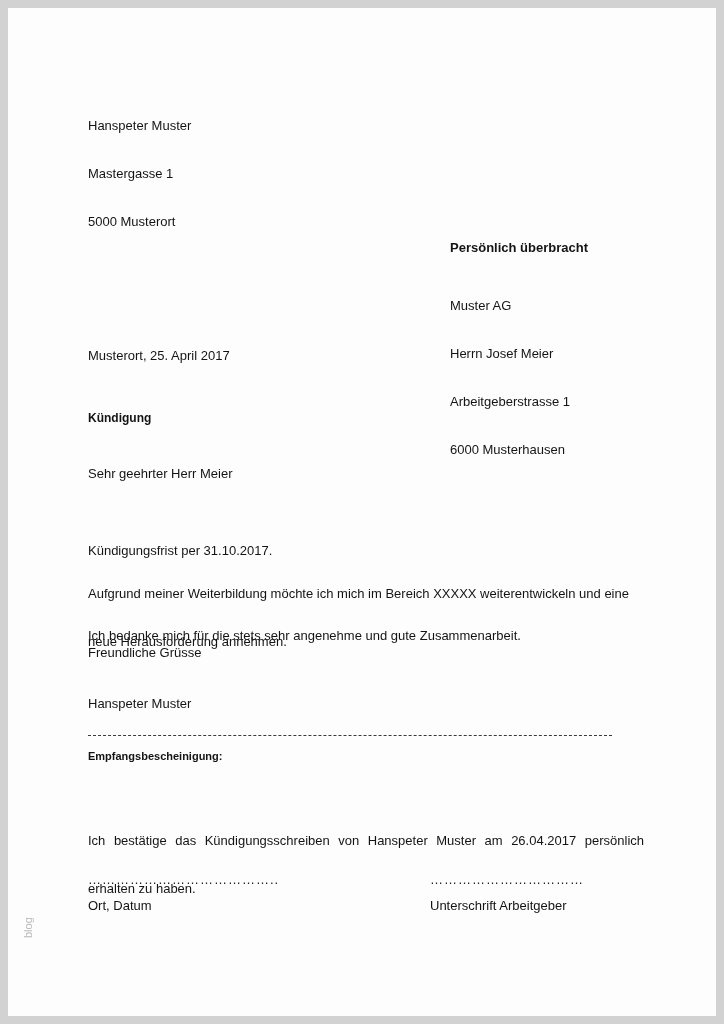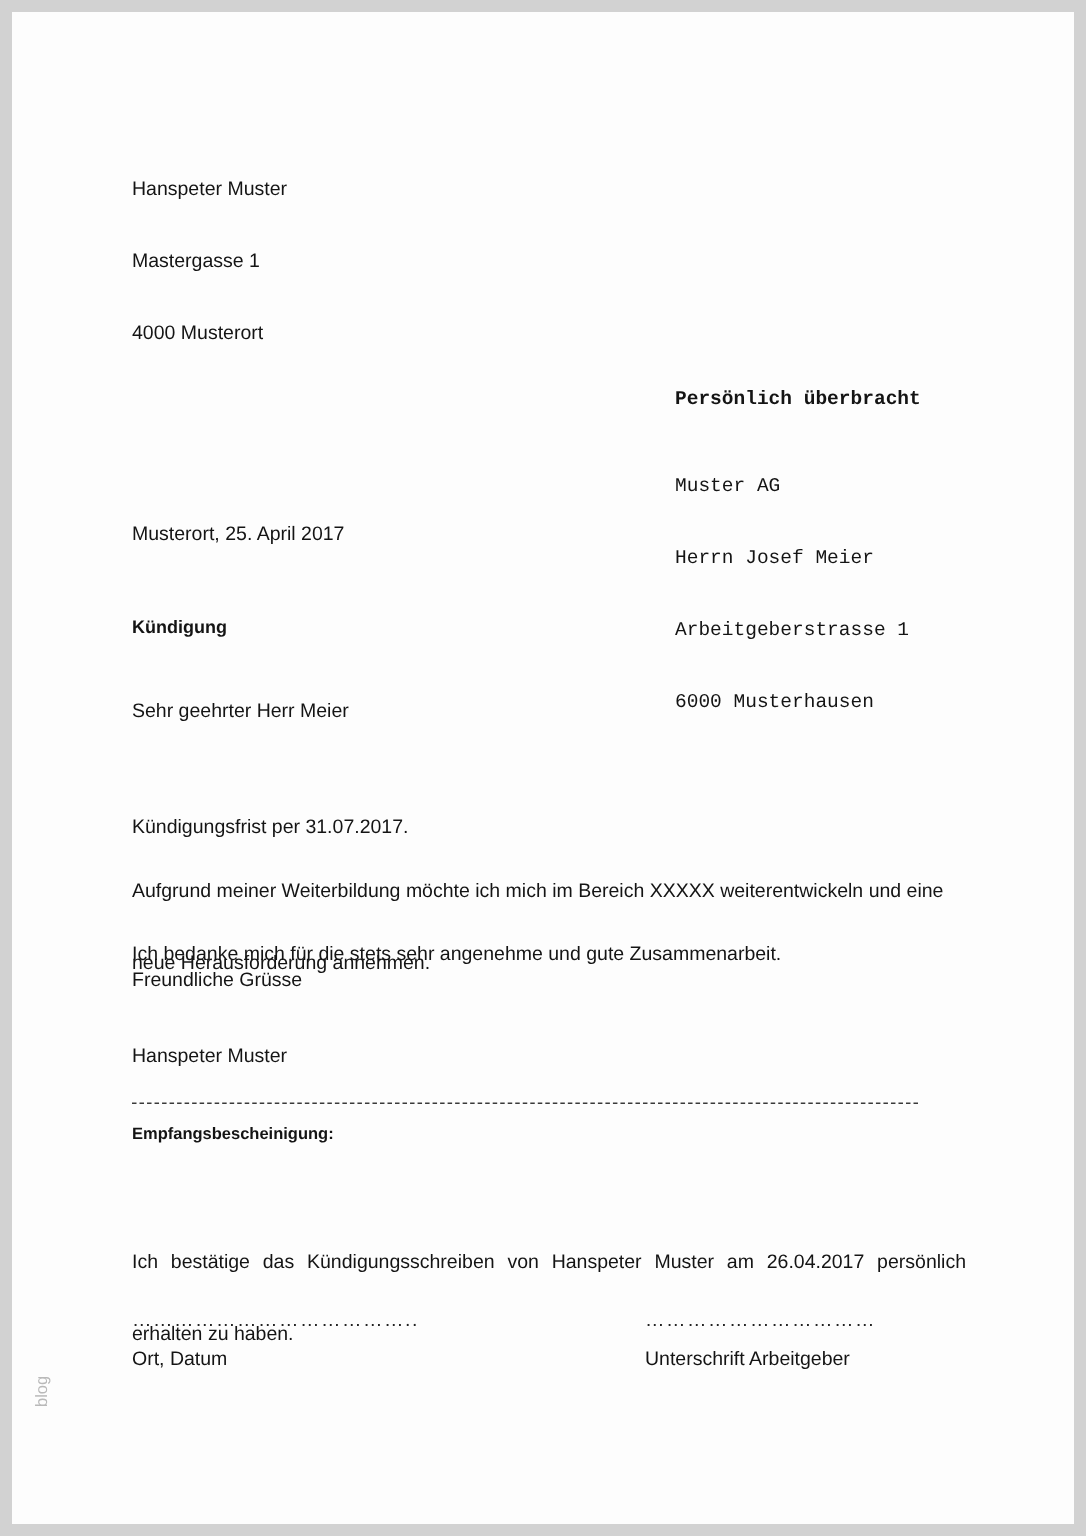--- a/index.html
+++ b/index.html
@@ -58,39 +58,39 @@
   }
 </style>
 </head>
 <body>
 
 <div class="page">
 
   <div class="abs" style="left:80px; top:78px;">
     <div>Hanspeter Muster</div>
     <div>Mastergasse 1</div>
-    <div>4000 Musterort</div>
+    <div>5000 Musterort</div>
   </div>
 
-  <div class="abs" style="left:442px; top:218px;font-family:Liberation Mono, monospace;">
+  <div class="abs" style="left:442px; top:200px;">
     <div class="delivery-note">Persönlich überbracht</div>
     <div>Muster AG</div>
     <div>Herrn Josef Meier</div>
     <div>Arbeitgeberstrasse 1</div>
     <div>6000 Musterhausen</div>
   </div>
 
   <div class="abs" style="left:80px; top:340px;">Musterort, 25. April 2017</div>
 
   <div class="abs subject" style="left:80px; top:402px;">Kündigung</div>
 
   <div class="abs" style="left:80px; top:458px;">Sehr geehrter Herr Meier</div>
 
   <div class="abs para" style="left:80px; top:503px;">
-    <div>Kündigungsfrist per 31.07.2017.</div>
+    <div>Kündigungsfrist per 31.10.2017.</div>
   </div>
 
   <div class="abs para" style="left:80px; top:588px;">
     <div>Ich bedanke mich für die stets sehr angenehme und gute Zusammenarbeit.</div>
   </div>
 
   <div class="abs para" style="left:80px; top:546px;">
     <div>Aufgrund meiner Weiterbildung möchte ich mich im Bereich XXXXX weiterentwickeln und eine</div>
     <div>neue Herausforderung annehmen.</div>
   </div>

